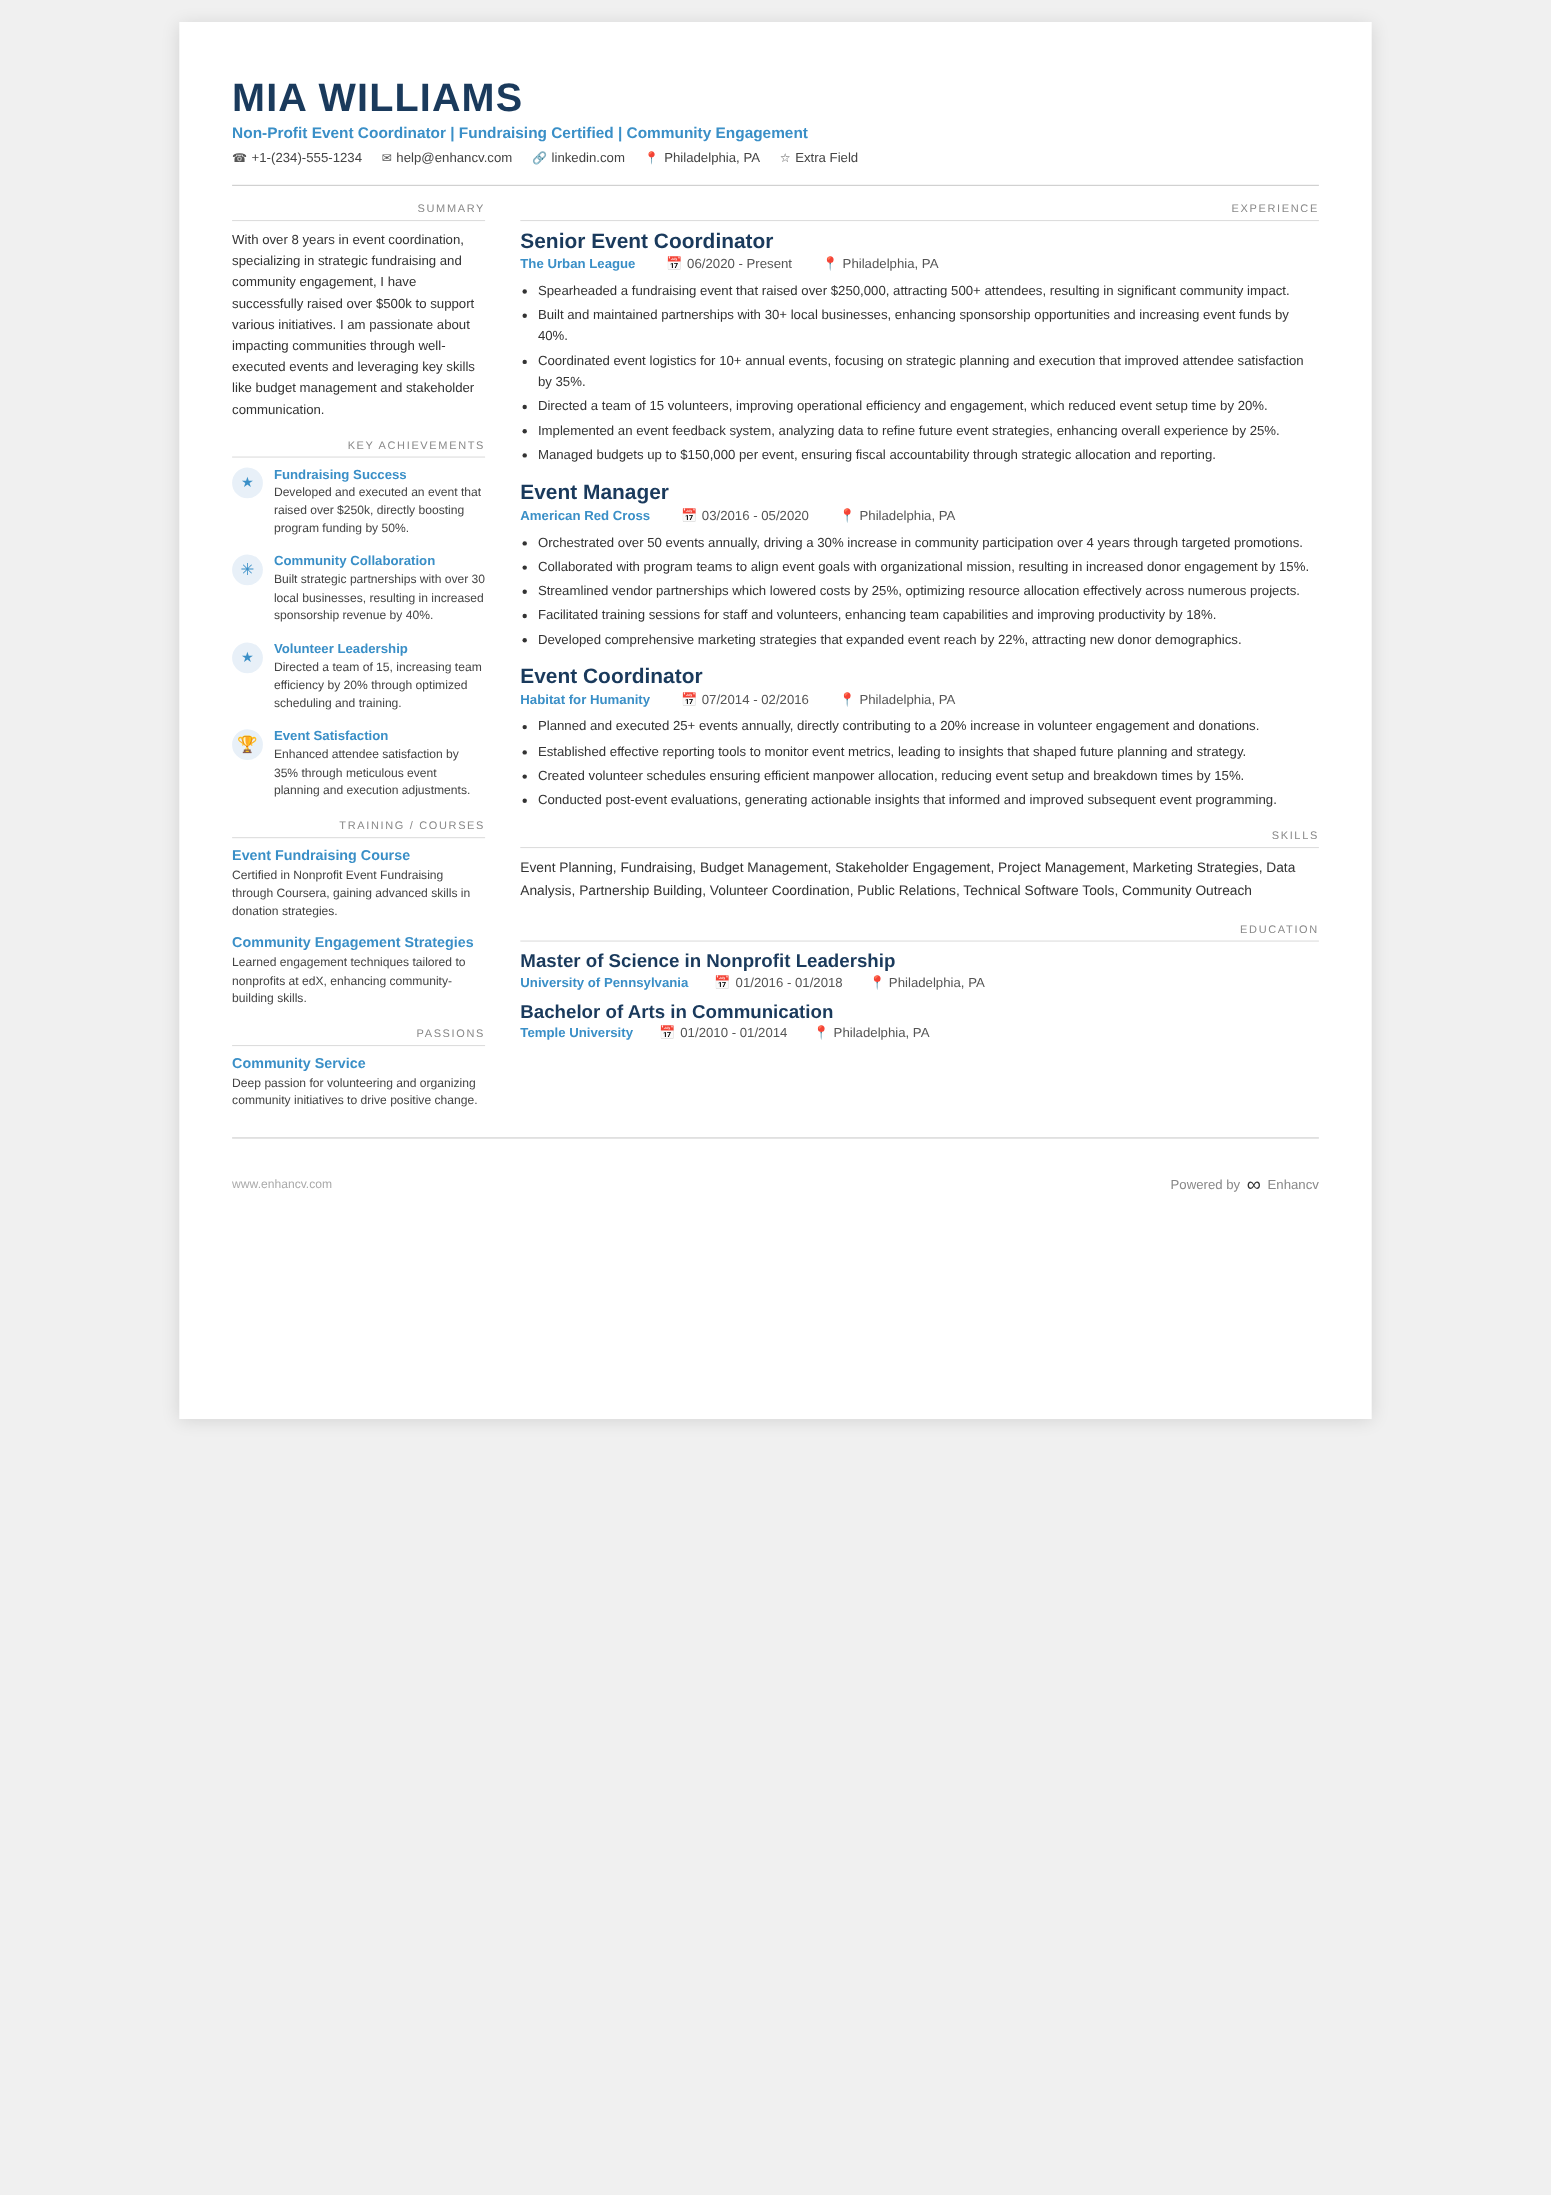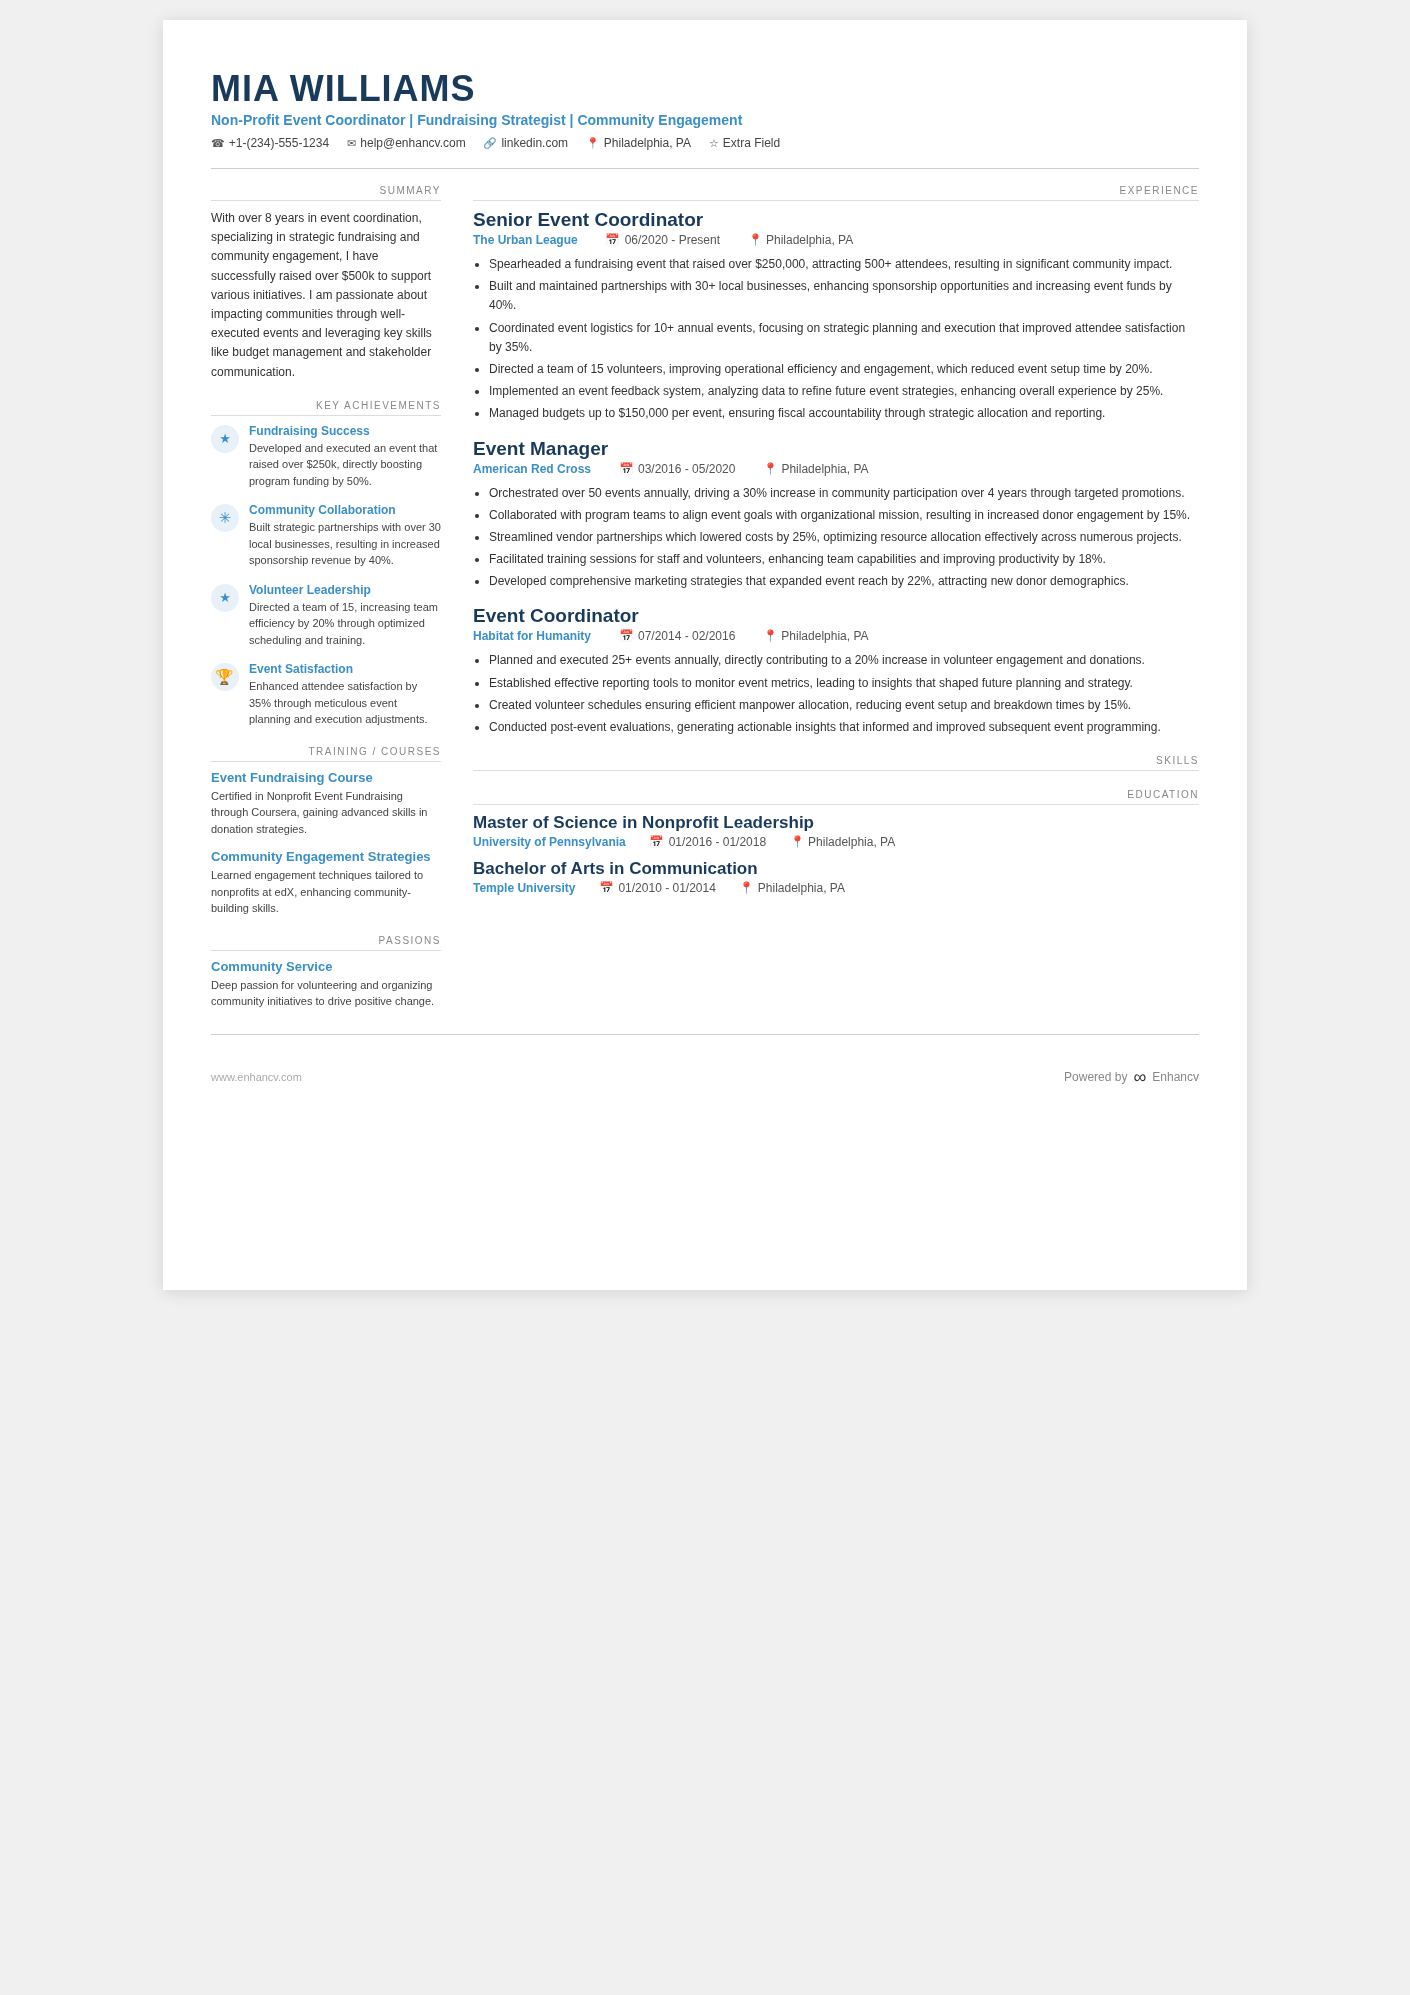--- a/index.html
+++ b/index.html
@@ -226,21 +226,21 @@
       color: #333;
     }
   </style>
 </head>
 <body>
 
 <div class="page">
 
   <div>
     <div class="header-name">MIA WILLIAMS</div>
-    <div class="header-title">Non-Profit Event Coordinator | Fundraising Strategist | Community Engagement</div>
+    <div class="header-title">Non-Profit Event Coordinator | Fundraising Certified | Community Engagement</div>
     <div class="contact-row">
       <span class="contact-item">
         <span class="contact-icon">☎</span>
         <span>+1-(234)-555-1234</span>
       </span>
       <span class="contact-item">
         <span class="contact-icon">✉</span>
         <span>help@enhancv.com</span>
       </span>
       <span class="contact-item">
@@ -377,20 +377,21 @@
         </div>
         <ul class="exp-bullets">
           <li>Planned and executed 25+ events annually, directly contributing to a 20% increase in volunteer engagement and donations.</li>
           <li>Established effective reporting tools to monitor event metrics, leading to insights that shaped future planning and strategy.</li>
           <li>Created volunteer schedules ensuring efficient manpower allocation, reducing event setup and breakdown times by 15%.</li>
           <li>Conducted post-event evaluations, generating actionable insights that informed and improved subsequent event programming.</li>
         </ul>
       </div>
 
       <div class="section-label">SKILLS</div>
+      <p class="skills-text">Event Planning, Fundraising, Budget Management, Stakeholder Engagement, Project Management, Marketing Strategies, Data Analysis, Partnership Building, Volunteer Coordination, Public Relations, Technical Software Tools, Community Outreach</p>
 
       <div class="section-label">EDUCATION</div>
 
       <div>
         <div class="edu-degree">Master of Science in Nonprofit Leadership</div>
         <div class="edu-meta">
           <span class="edu-school">University of Pennsylvania</span>
           <span class="exp-dates">
             <span>📅</span>
             <span>01/2016 - 01/2018</span>

